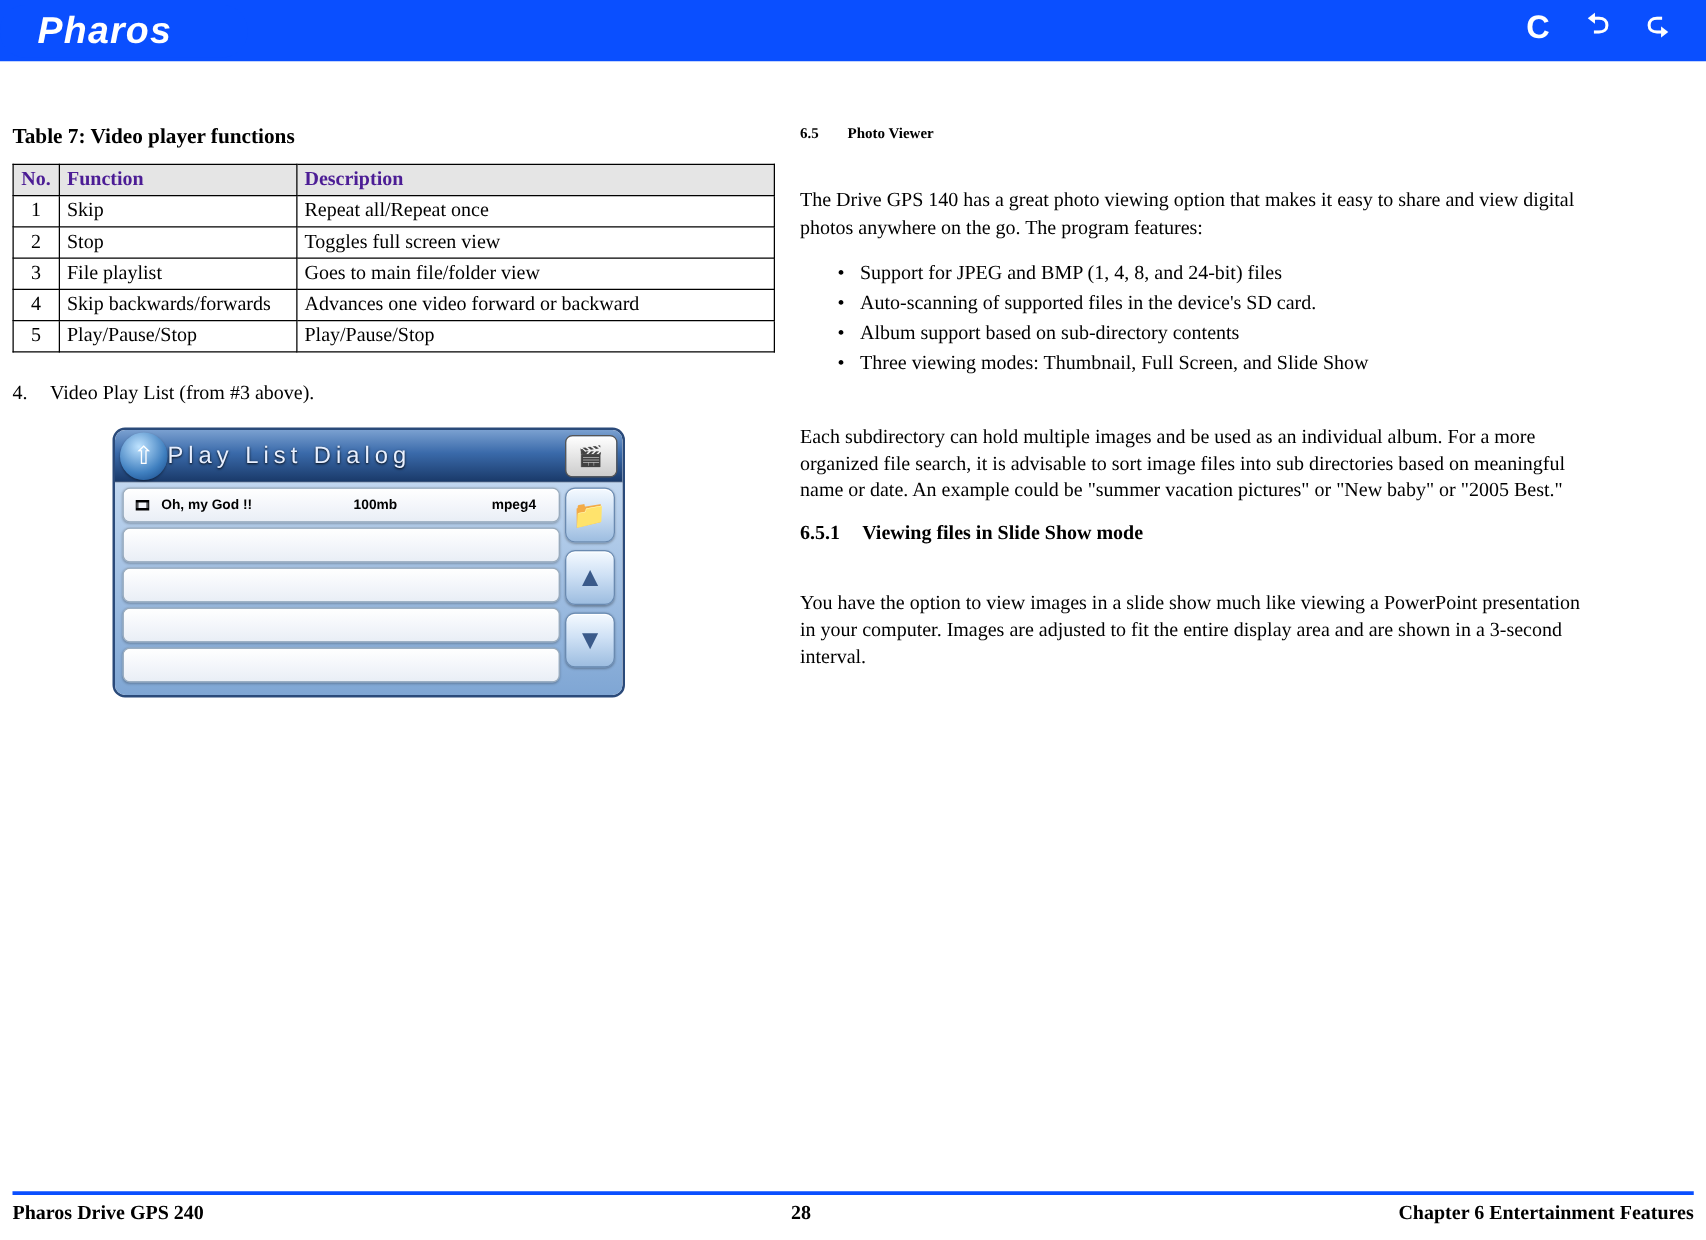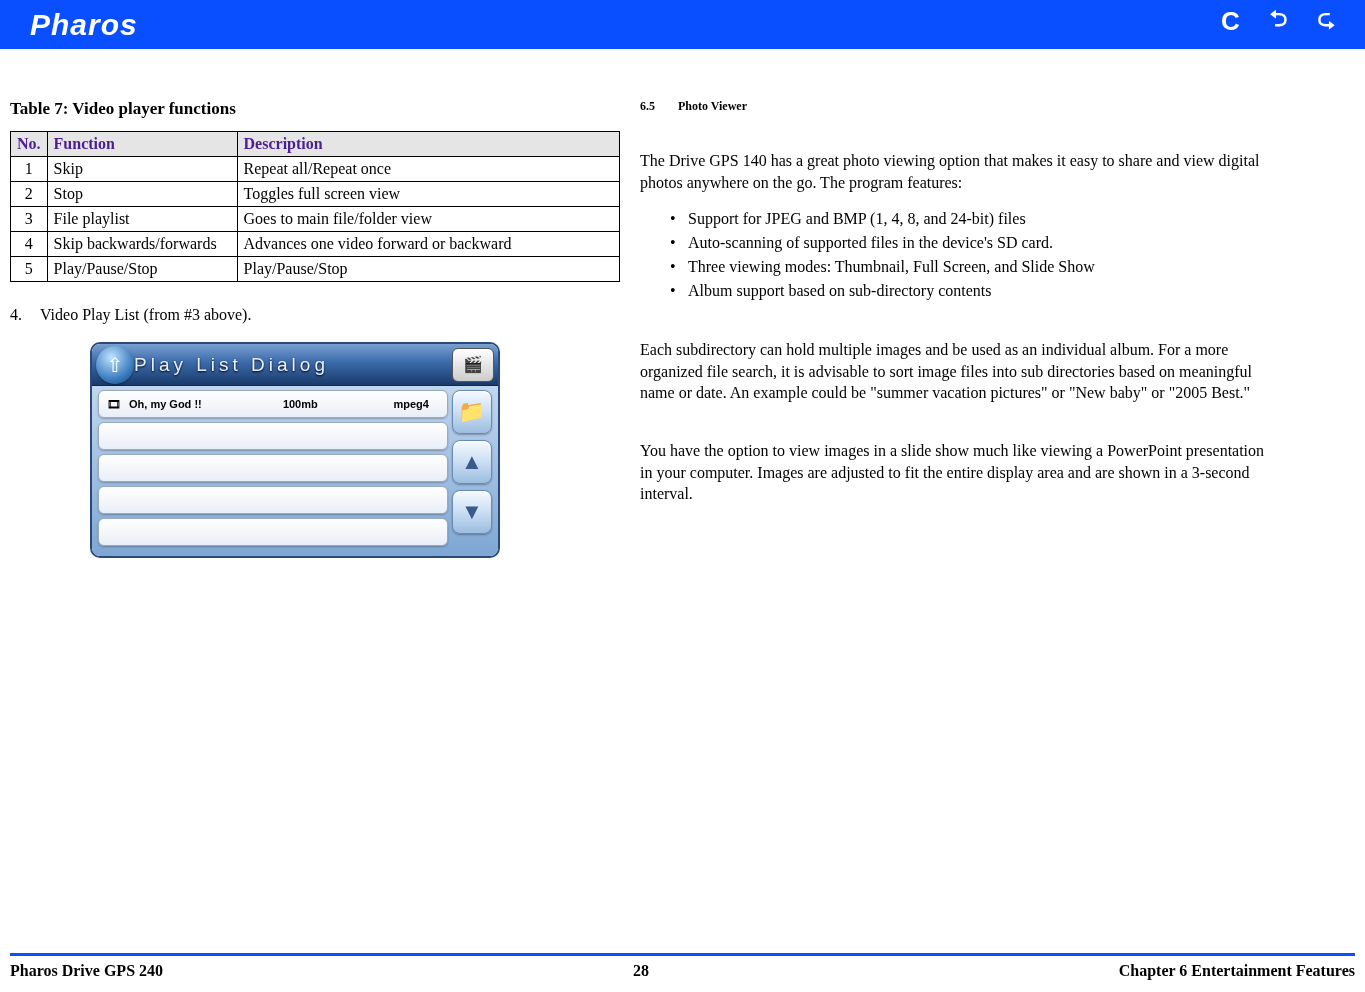--- a/index.html
+++ b/index.html
@@ -283,24 +283,28 @@
 
   <div class="col-right">
     <div class="section-head">
       <span class="section-num">6.5</span>
       <span>Photo Viewer</span>
     </div>
     <p class="para">The Drive GPS 140 has a great photo viewing option that makes it easy to share and view digital photos anywhere on the go. The program features:</p>
     <ul class="features">
       <li>Support for JPEG and BMP (1, 4, 8, and 24-bit) files</li>
       <li>Auto-scanning of supported files in the device's SD card.</li>
+      <li>Album support based on sub-directory contents</li>
       <li>Three viewing modes: Thumbnail, Full Screen, and Slide Show</li>
-      <li>Album support based on sub-directory contents</li>
     </ul>
     <p class="para">Each subdirectory can hold multiple images and be used as an individual album. For a more organized file search, it is advisable to sort image files into sub directories based on meaningful name or date. An example could be "summer vacation pictures" or "New baby" or "2005 Best."</p>
+    <div class="subhead">
+      <span class="subnum">6.5.1</span>
+      <span>Viewing files in Slide Show mode</span>
+    </div>
     <p class="para">You have the option to view images in a slide show much like viewing a PowerPoint presentation in your computer. Images are adjusted to fit the entire display area and are shown in a 3-second interval.</p>
   </div>
 </div>
 
 <div class="footer">
   <span>Pharos Drive GPS 240</span>
   <span>28</span>
   <span>Chapter 6 Entertainment Features</span>
 </div>
 

